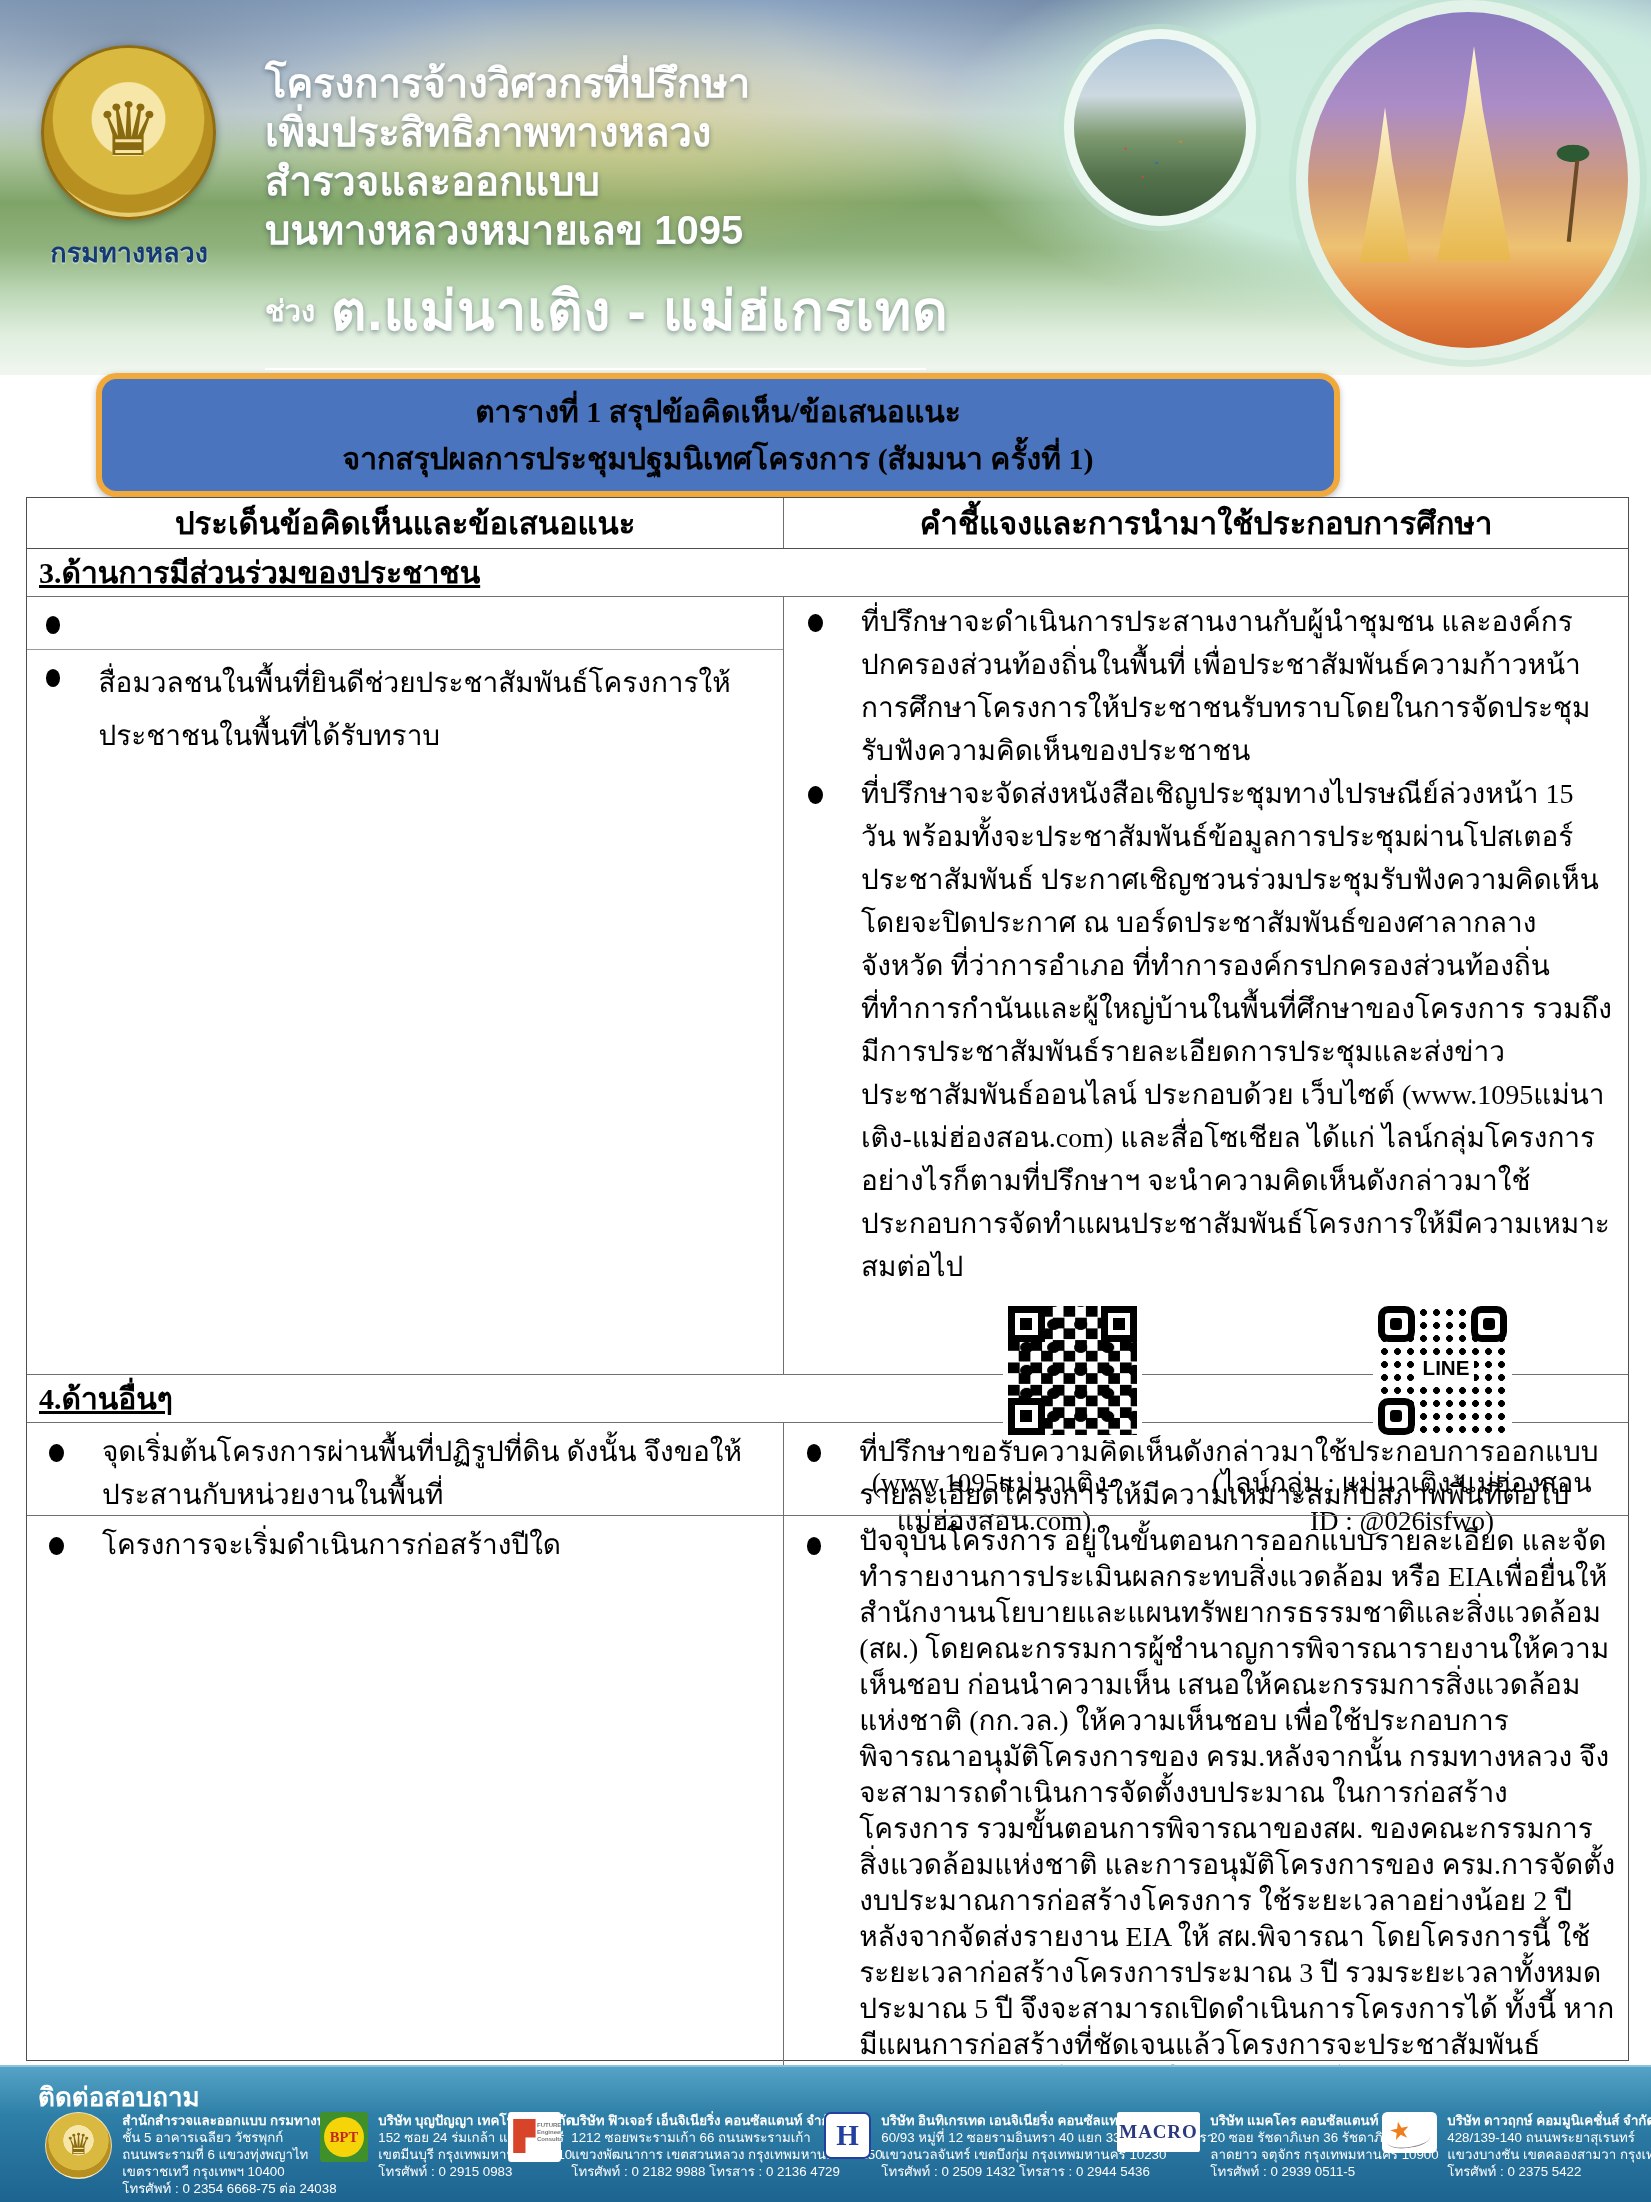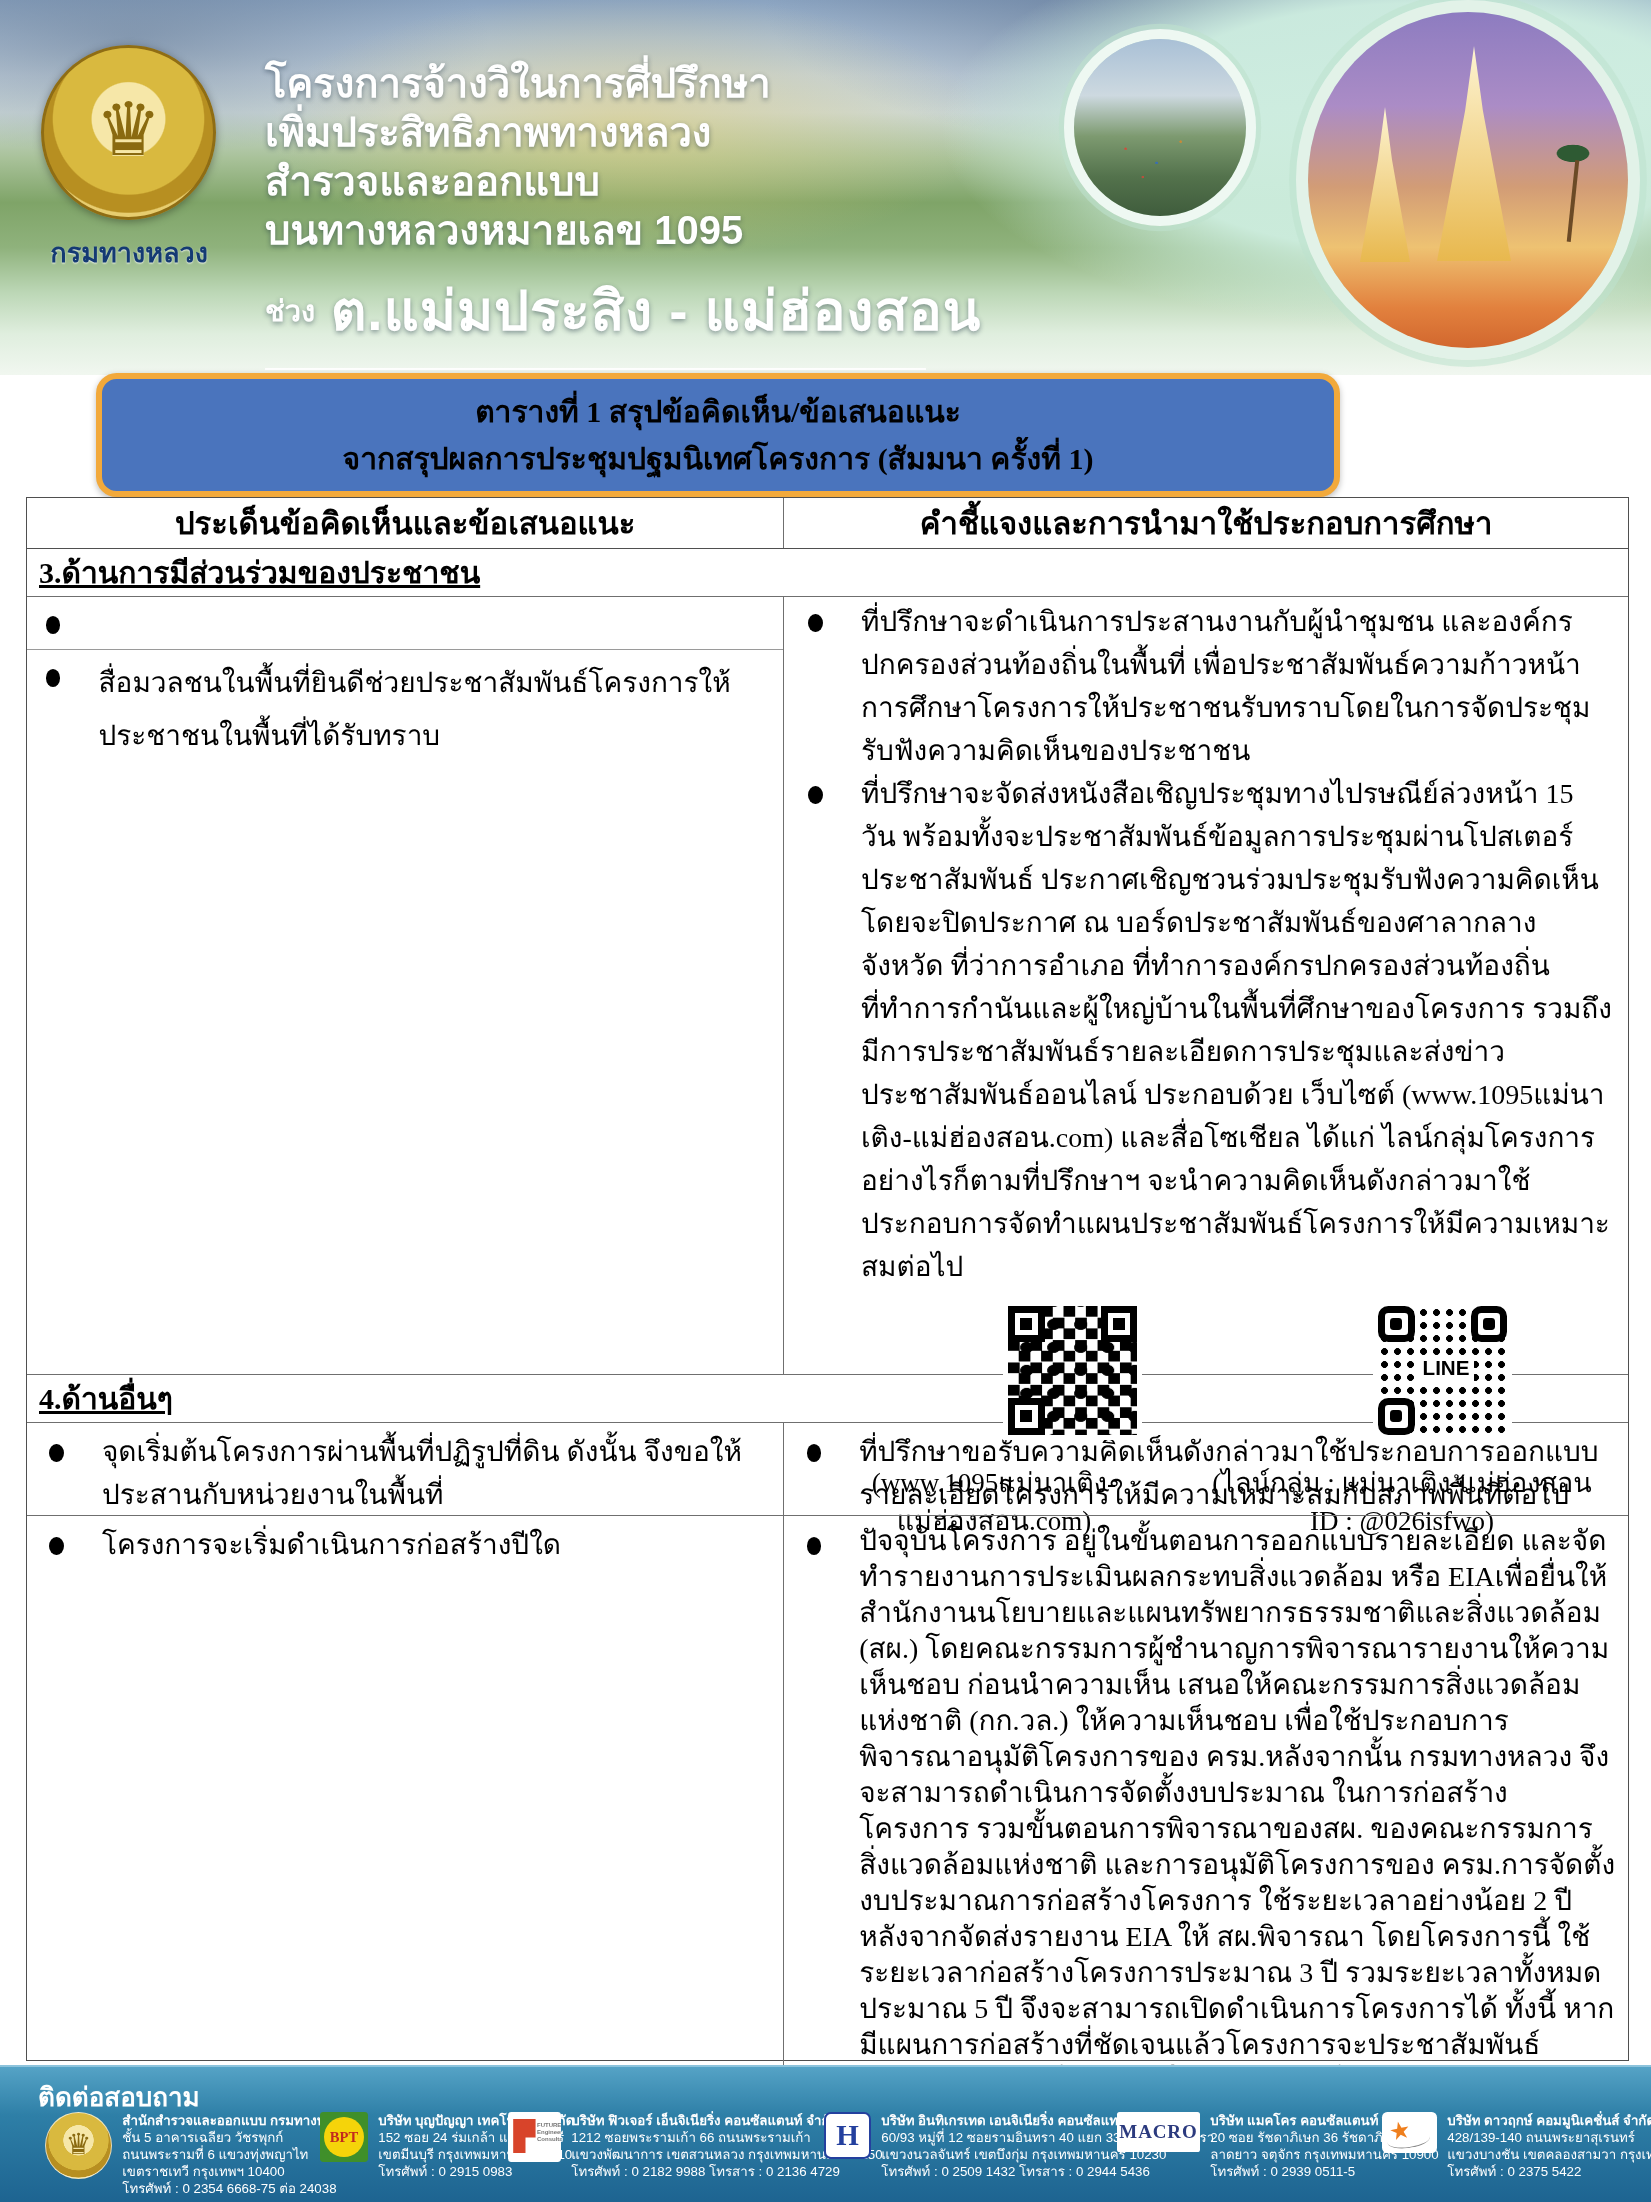--- a/index.html
+++ b/index.html
@@ -142,26 +142,26 @@
     border-bottom:1.7px solid #8a8a8a;transform:rotate(-8deg);}
 </style>
 </head>
 <body>
 
 <header class="banner">
   <div class="seal"></div>
   <div class="seal-label">กรมทางหลวง</div>
 
   <div class="banner-titles">
-    <div class="tline">โครงการจ้างวิในการศี่ปรึกษา</div>
+    <div class="tline">โครงการจ้างวิศวกรที่ปรึกษา</div>
     <div class="tline">เพิ่มประสิทธิภาพทางหลวง</div>
     <div class="tline">สำรวจและออกแบบ</div>
     <div class="tline">บนทางหลวงหมายเลข 1095</div>
     <div class="route-line">
-      <span class="route-prefix">ช่วง</span><span class="route-name">ต.แม่มประสิง - แม่ฮ่องสอน</span>
+      <span class="route-prefix">ช่วง</span><span class="route-name">ต.แม่นาเติง - แม่ฮ่เกรเทด</span>
     </div>
     <div class="route-underline"></div>
   </div>
 
   <div class="photo-circle circle-small">
       <div class="ph"></div>
     </div>
   <div class="photo-circle circle-large">
     <div class="ph">
       <div class="pagoda main"></div>

